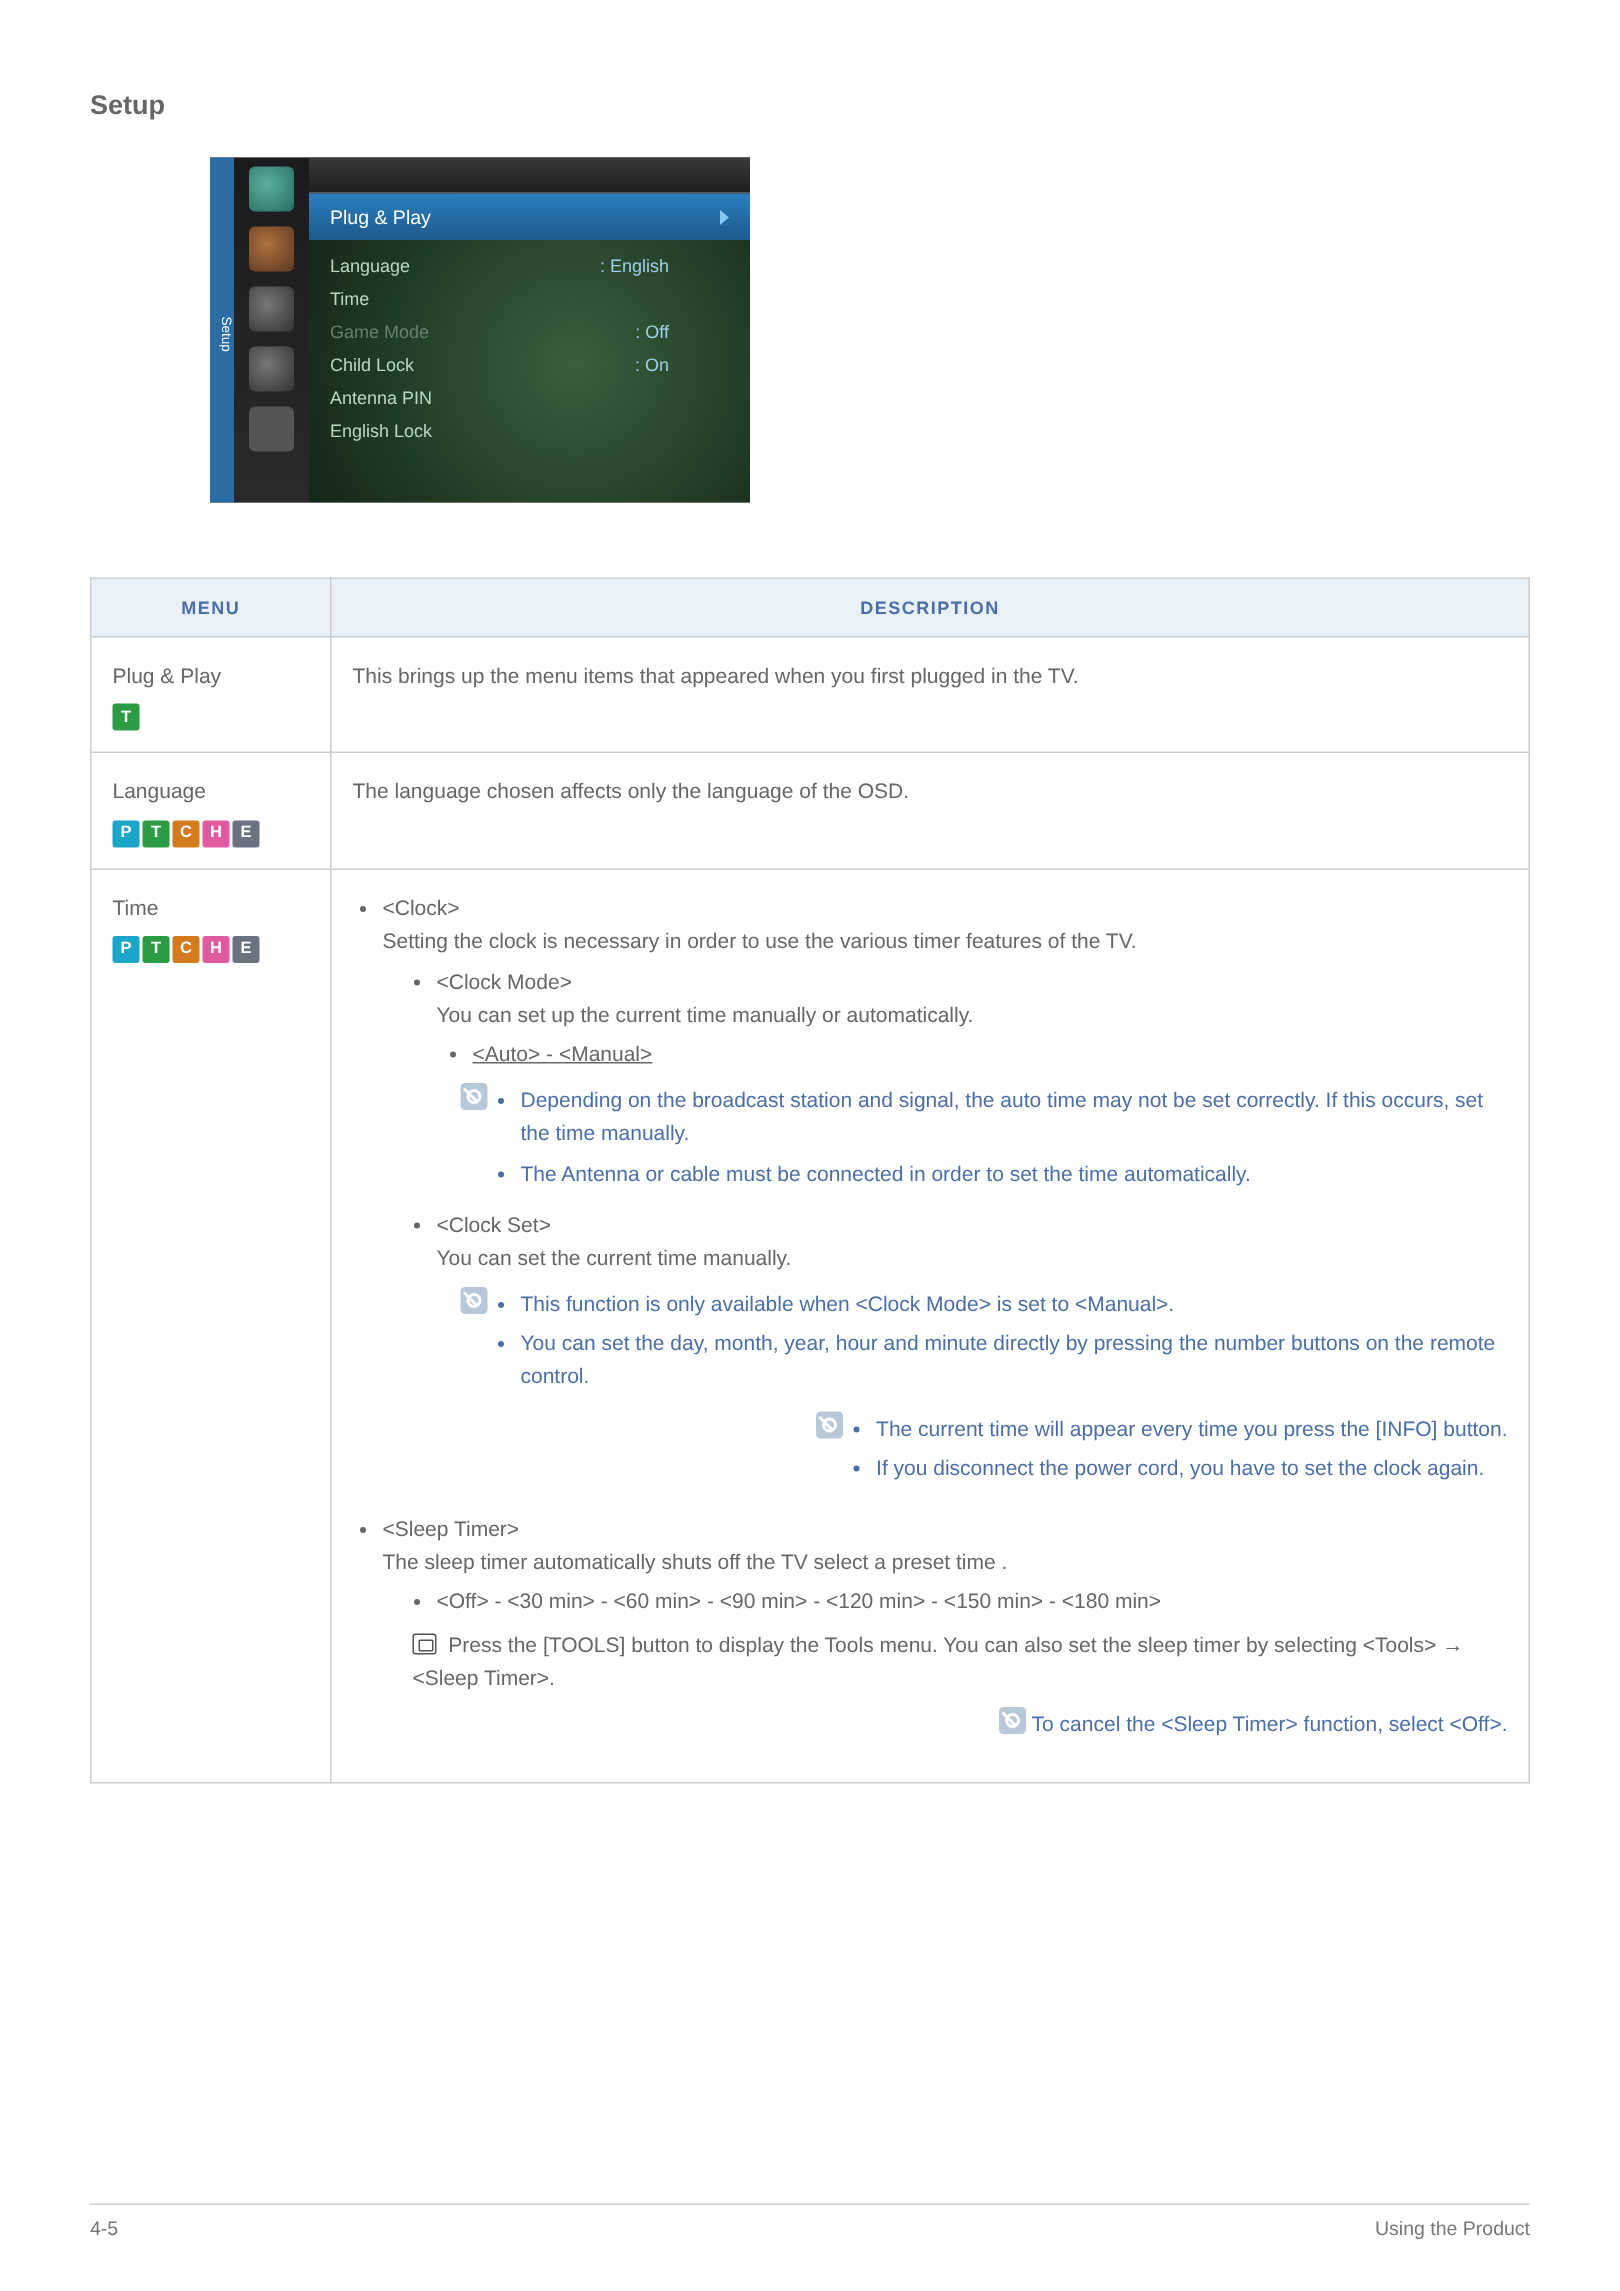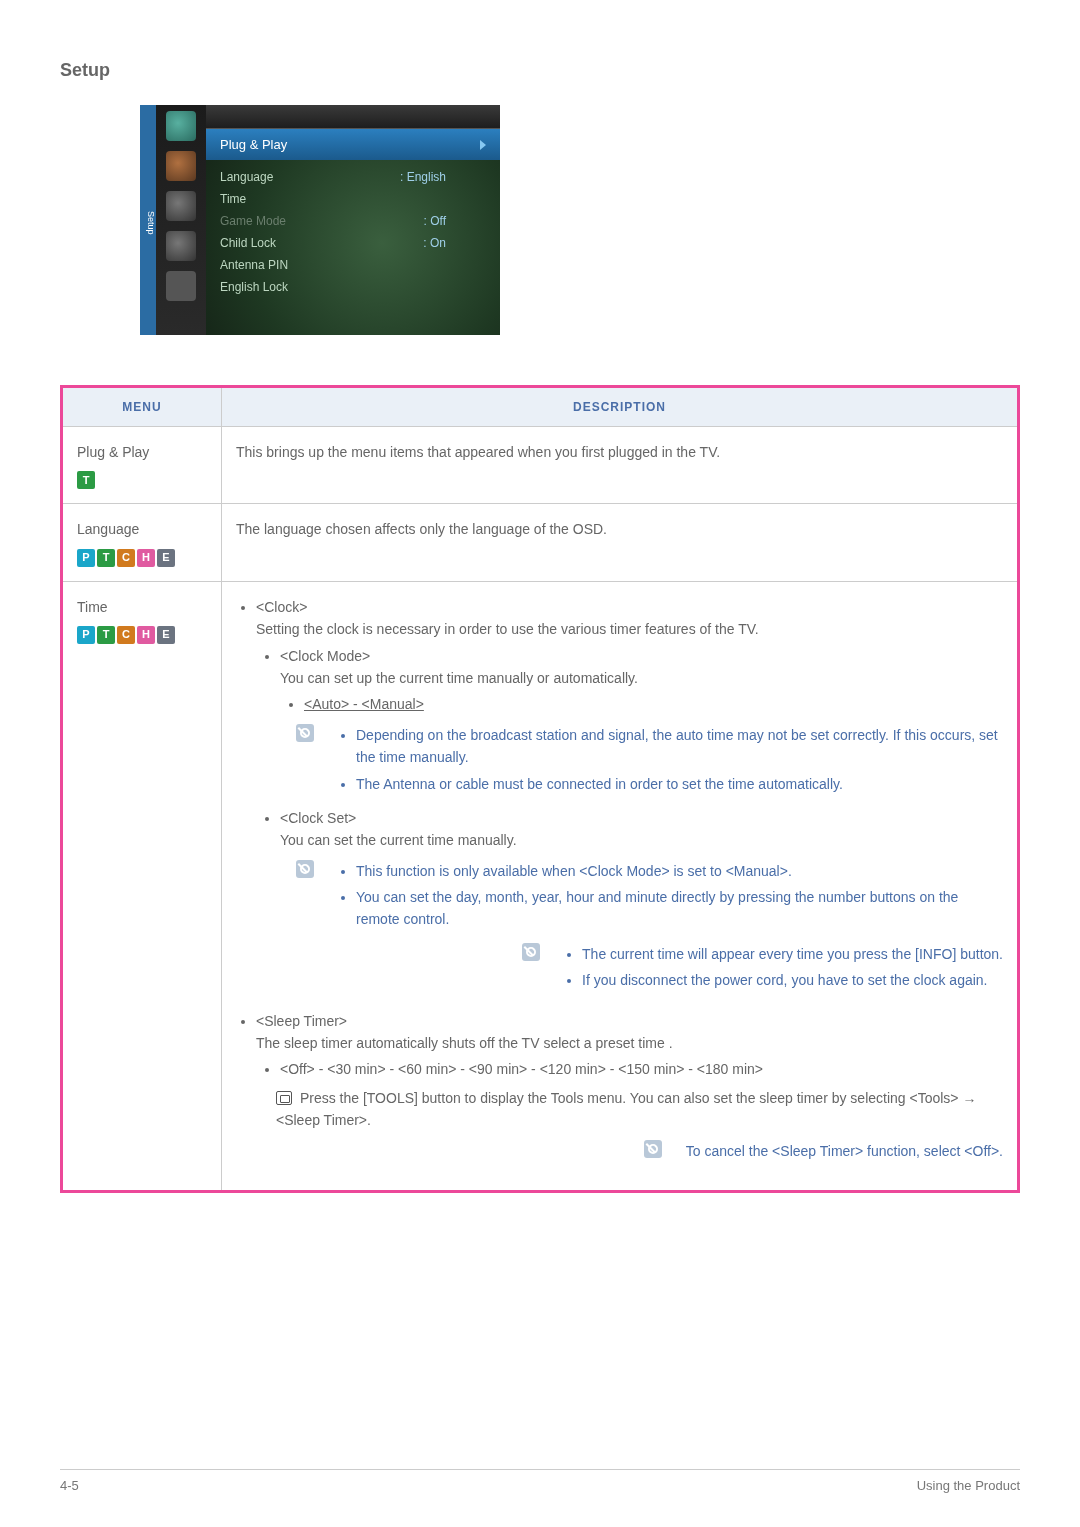--- a/index.html
+++ b/index.html
@@ -89,21 +89,21 @@
     display: flex;
     justify-content: space-between;
     padding: 4px 0;
   }
   .tv-row.dim { color: #6a7e6d; }
   .tv-val { color: #9fcfe8; padding-right: 40px; }
 
   table.desc {
     width: 100%;
     border-collapse: collapse;
-    border: 3px solid #ec4899;
+    border: 1px solid #ec4899;
   }
   table.desc th {
     background: #eaf0f7;
     color: #4a6ea8;
     font-weight: bold;
     letter-spacing: 1px;
     text-align: center;
     padding: 12px 10px;
     border: 1px solid #ccc;
     font-size: 12px;
@@ -129,27 +129,27 @@
   }
   .b-P { background: #1aa6c9; }
   .b-T { background: #2b9b44; }
   .b-C { background: #d17a1e; }
   .b-H { background: #e05aa0; }
   .b-E { background: #6b7380; }
 
   ul.lvl1 { list-style: disc; padding-left: 20px; }
   ul.lvl1 > li { margin-bottom: 14px; }
   ul.lvl2 { list-style: disc; padding-left: 24px; margin-top: 4px; }
-  ul.lvl2 > li { margin-bottom: 4px; }
+  ul.lvl2 > li { margin-bottom: 4px; margin-left: 12px; }
   ul.lvl3 { list-style: disc; padding-left: 24px; margin-top: 4px; text-decoration: underline; }
 
   .note-block {
     margin: 8px 0 8px 16px;
     display: flex;
-    gap: 24px;
+    gap: 4px;
     color: #4a6ea8;
   }
   .note-block.plain { margin-left: 0; justify-content: flex-end; }
   .note-icon {
     width: 18px; height: 18px; flex: none;
     border-radius: 3px;
     background: #b9c8d8;
     position: relative;
   }
   .note-icon::after {

